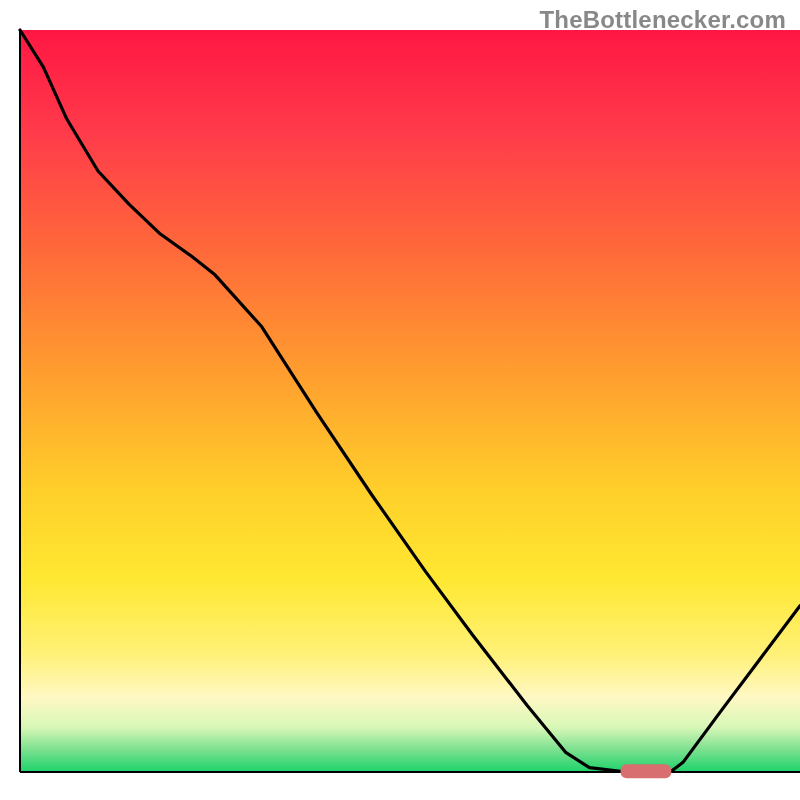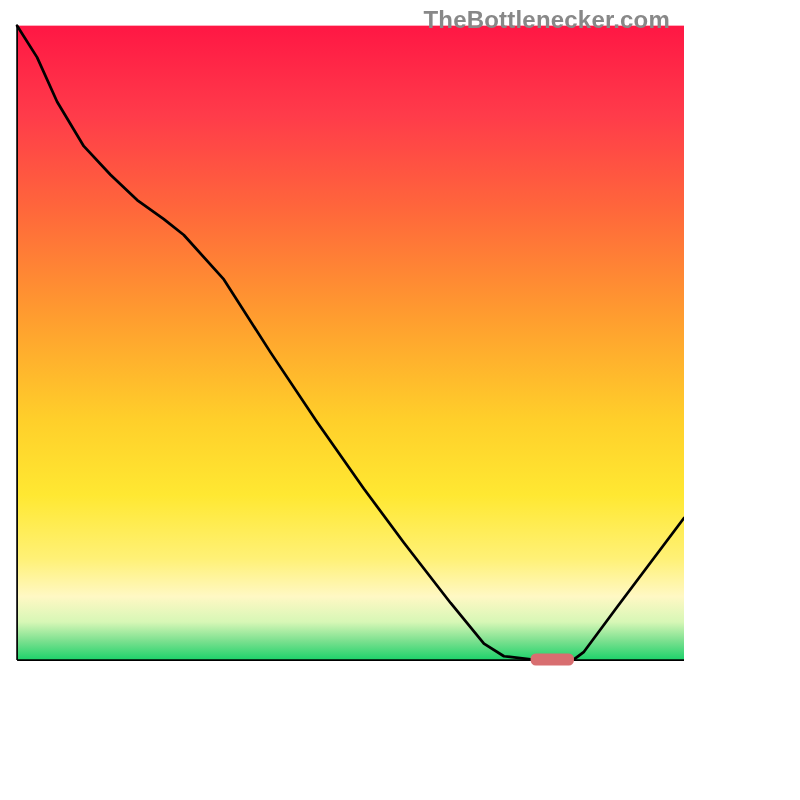--- a/index.html
+++ b/index.html
@@ -1,16 +1,16 @@
 <!DOCTYPE html>
 <html><head>
 <meta charset="utf-8">
 <style>
 html, body { margin: 0; padding: 0; width: 800px; height: 800px; background: #fff; }
-.container { width: 684px; height: 800px; position: relative; }
+.container { width: 800px; height: 800px; position: relative; }
 svg { display: block; }
 .watermark { position: absolute; top: 6px; right: 14px; font-family: Arial, Helvetica, sans-serif; font-size: 24px; font-weight: 600; color: #888; letter-spacing: 0.2px; }
 .plot-line { fill: none; stroke: #000; stroke-width: 3.2; stroke-linecap: round; stroke-linejoin: round; }
 .axis { stroke: #000; stroke-width: 2; }
 .marker-rect { fill: #d86e70; rx: 6; ry: 6; }
 </style>
 </head>
 <body>
 <div class="container">
   <div class="watermark">TheBottlenecker.com</div>

